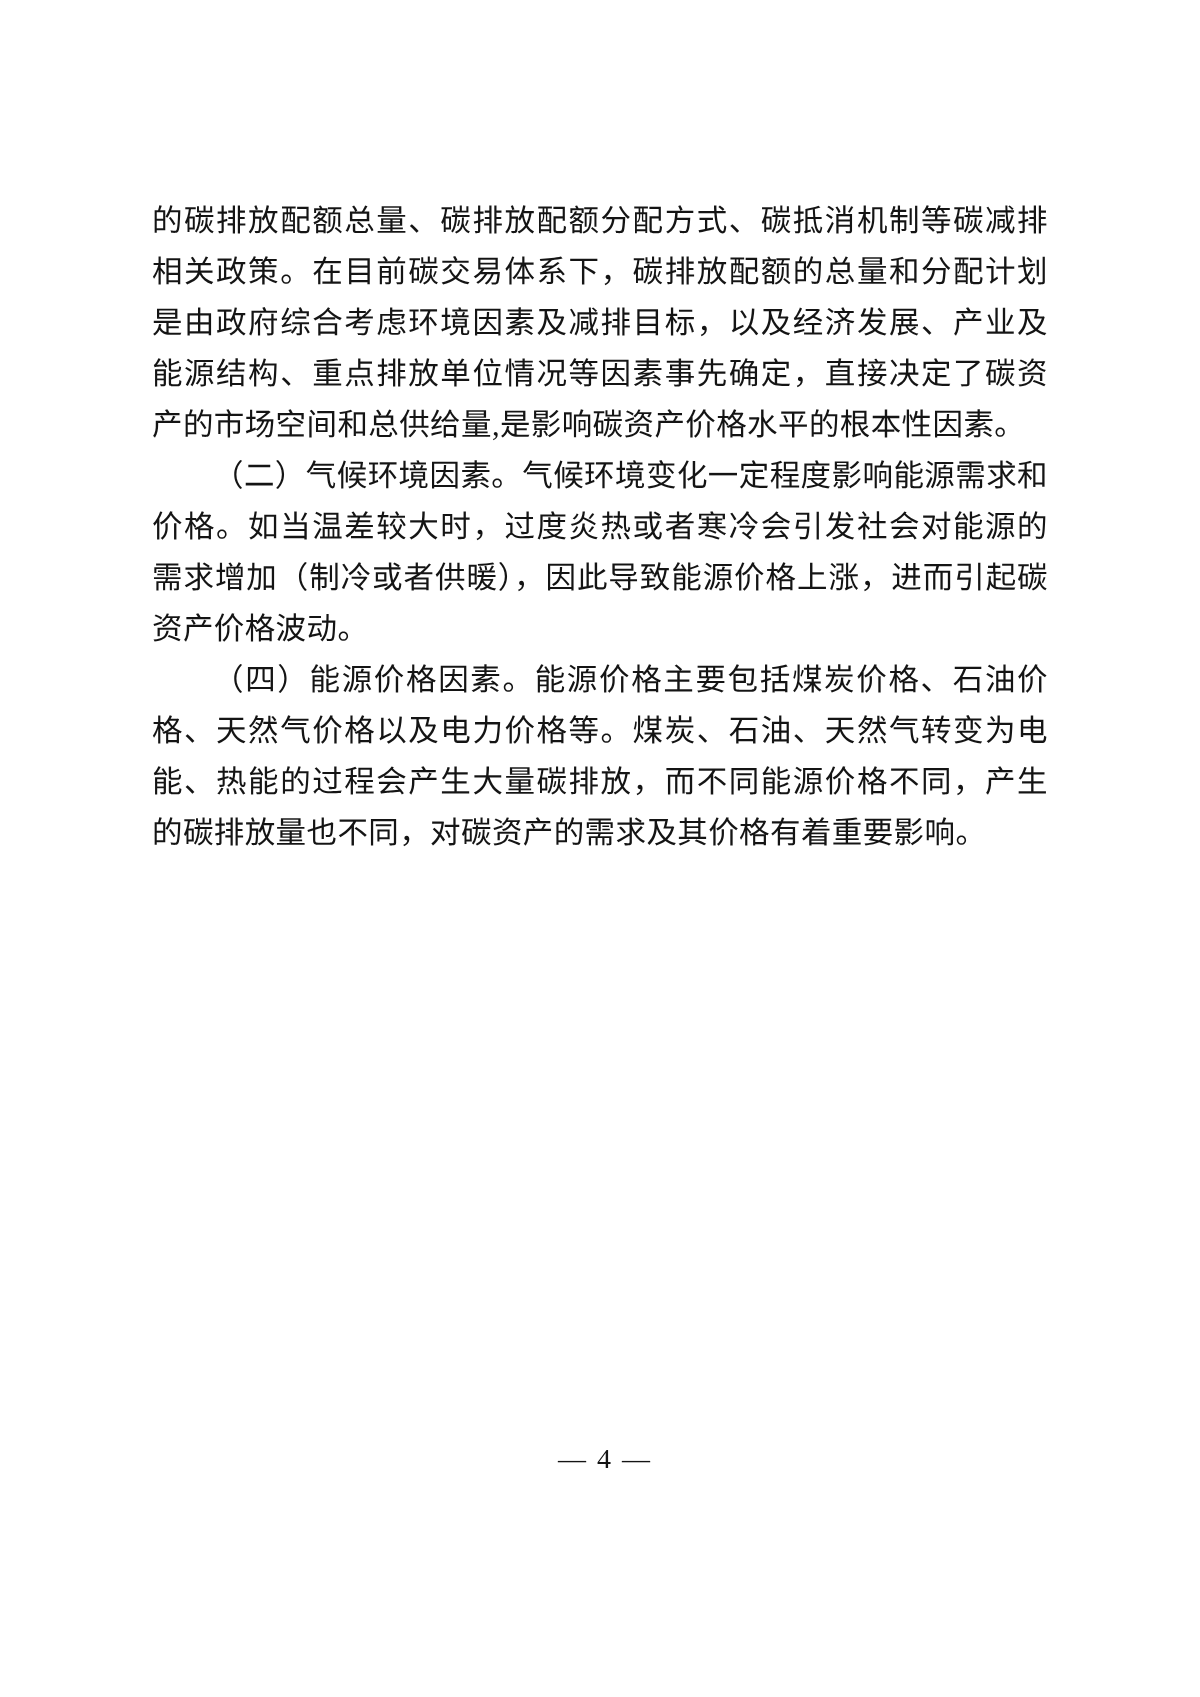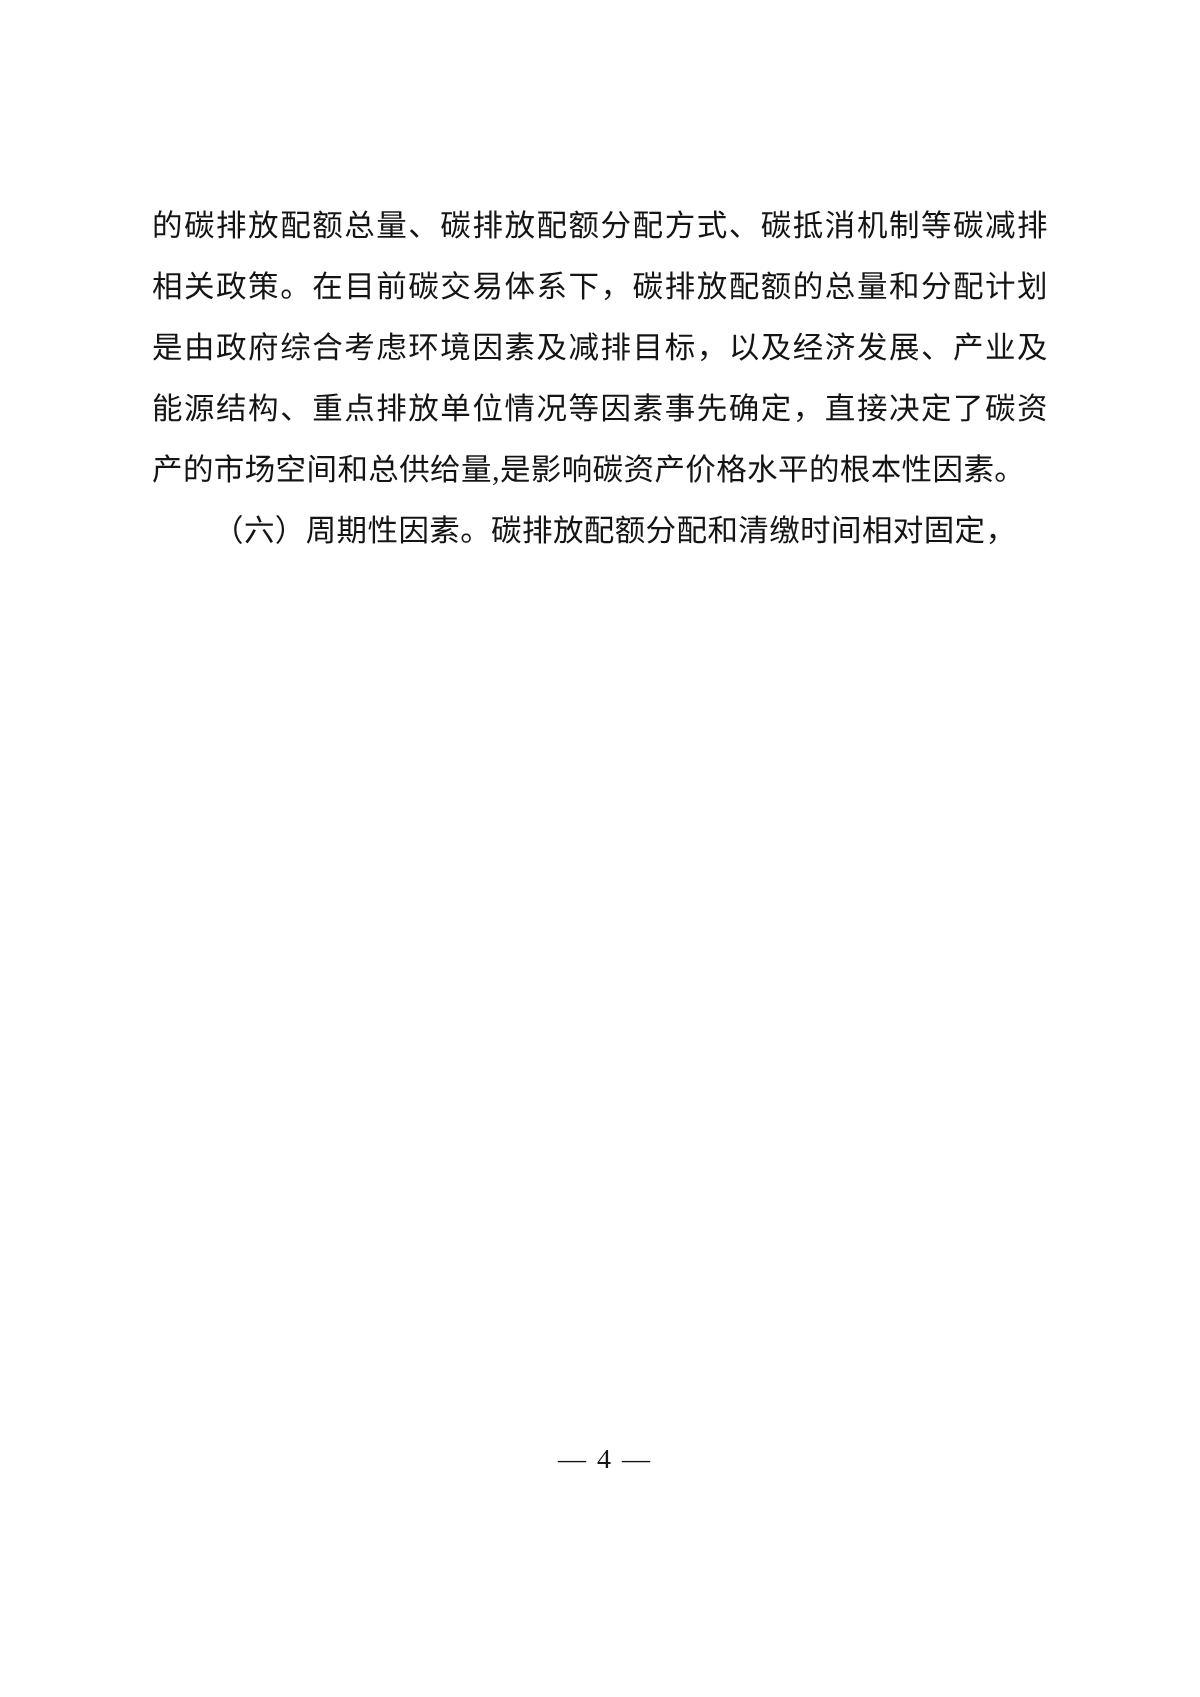--- a/index.html
+++ b/index.html
@@ -19,21 +19,21 @@
     position: absolute;
     left: 0;
     top: 0;
     width: 1200px;
     height: 1697px;
     box-sizing: border-box;
     padding: 196px 152px 0 152px;
   }
   .body-text {
     font-size: 30.5px;
-    line-height: 61px;
+    line-height: 51px;
     text-align: justify;
     text-justify: inter-ideograph;
     letter-spacing: 0.4px;
     color: #141414;
   }
   .para {
     margin: 0 0 0 0;
     text-indent: 0;
   }
   .para.indent {
@@ -54,16 +54,17 @@
     letter-spacing: 2px;
     padding-left: 10px;
   }
 </style>
 </head>
 <body>
 
 <div class="page">
   <div class="body-text">
     <p class="para">的碳排放配额总量、碳排放配额分配方式、碳抵消机制等碳减排相关政策。在目前碳交易体系下，碳排放配额的总量和分配计划是由政府综合考虑环境因素及减排目标，以及经济发展、产业及能源结构、重点排放单位情况等因素事先确定，直接决定了碳资产的市场空间和总供给量,是影响碳资产价格水平的根本性因素。</p>
-    <p class="para indent">（六）周期性因素。碳排放配额分配和清缴时间相对固定，</p>
+    <p class="para indent">（二）气候环境因素。气候环境变化一定程度影响能源需求和价格。如当温差较大时，过度炎热或者寒冷会引发社会对能源的需求增加（制冷或者供暖），因此导致能源价格上涨，进而引起碳资产价格波动。</p>
+    <p class="para indent">（四）能源价格因素。能源价格主要包括煤炭价格、石油价格、天然气价格以及电力价格等。煤炭、石油、天然气转变为电能、热能的过程会产生大量碳排放，而不同能源价格不同，产生的碳排放量也不同，对碳资产的需求及其价格有着重要影响。</p>
   </div>
   <div class="page-number">— 4 —</div>
 </div>
 
 </body></html>

